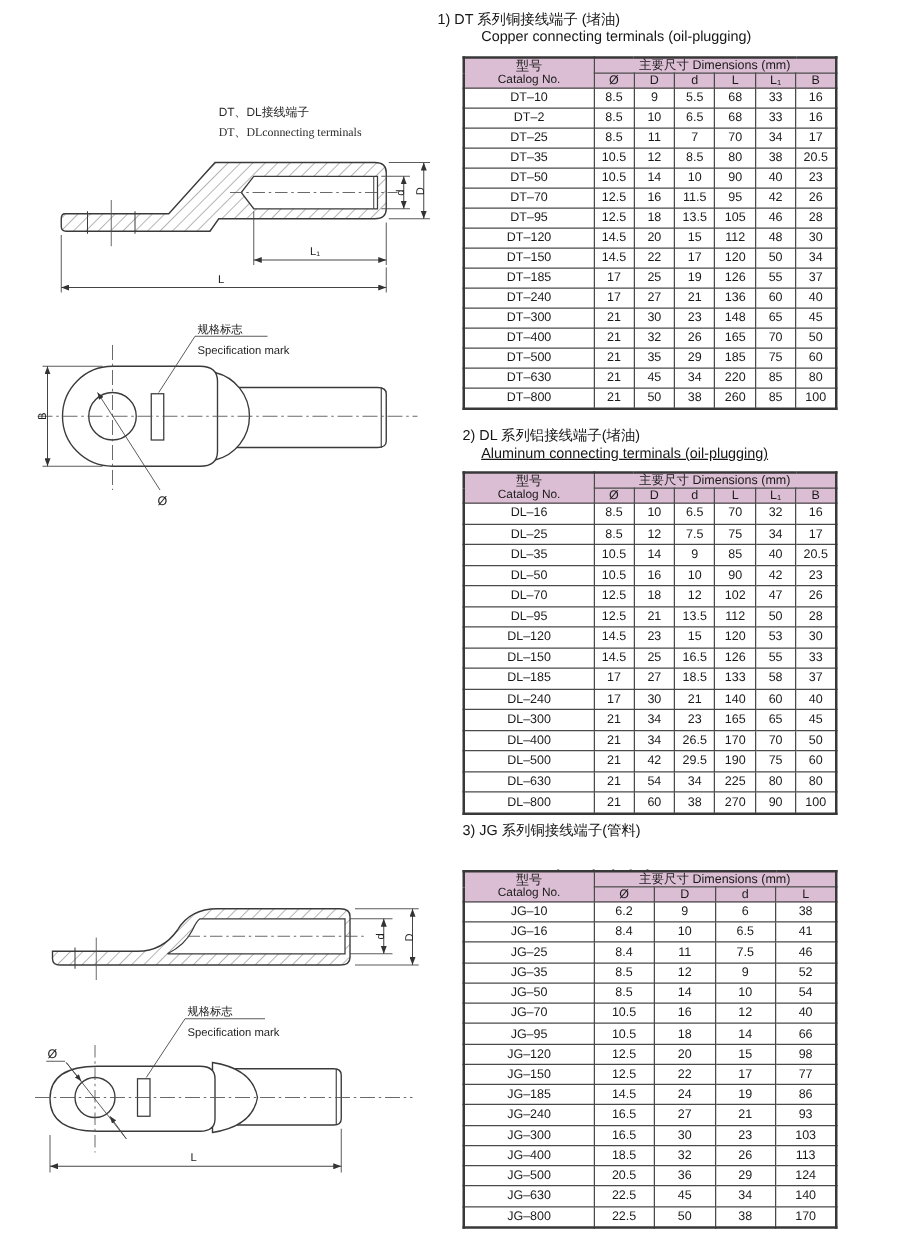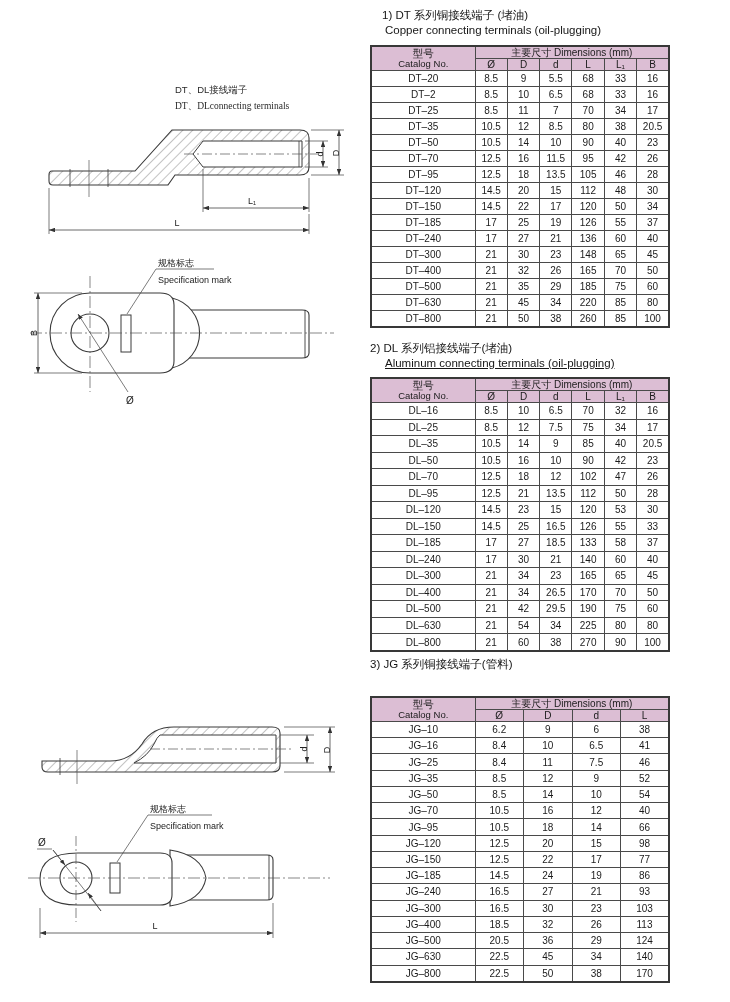--- a/index.html
+++ b/index.html
@@ -155,21 +155,21 @@
     <line x1="31" y1="50" x2="79" y2="111" stroke="#444" stroke-width="0.7"></line>
     <line x1="31" y1="50" x2="43" y2="65" stroke="#444" stroke-width="0.7" marker-end="url(#a4)"></line>
     <line x1="79" y1="111" x2="66" y2="93" stroke="#444" stroke-width="0.7" marker-end="url(#a4)"></line>
 
     <line x1="18" y1="108" x2="18" y2="138" stroke="#444" stroke-width="0.7"></line>
     <line x1="251" y1="103" x2="251" y2="138" stroke="#444" stroke-width="0.7"></line>
     <line x1="18" y1="133" x2="251" y2="133" stroke="#444" stroke-width="0.8" marker-start="url(#a4)" marker-end="url(#a4)"></line>
     <text x="133" y="129" font-size="9" text-anchor="middle">L</text>
   </svg>
 
-  <div class="sec-title" style="left:382px;top:8px;">1) DT 系列铜接线端子 (堵油)</div>
+  <div class="sec-title" style="left:350px;top:8px;">1) DT 系列铜接线端子 (堵油)</div>
   <div class="sec-title" style="left:385px;top:24px;">Copper connecting terminals (oil-plugging)</div>
   <table class="dims" style="left:370px;top:45px;height:283px;">
       <colgroup>
         <col style="width: 104px;">
         <col>
         <col>
         <col>
         <col>
         <col>
         <col>
@@ -186,21 +186,21 @@
           <th>Ø</th>
           <th>D</th>
           <th>d</th>
           <th>L</th>
           <th>L₁</th>
           <th>B</th>
         </tr>
       </thead>
       <tbody>
         <tr>
-          <td>DT–20</td>
+          <td>DT–10</td>
           <td>8.5</td>
           <td>9</td>
           <td>5.5</td>
           <td>68</td>
           <td>33</td>
           <td>16</td>
         </tr>
         <tr>
           <td>DT–2</td>
           <td>8.5</td>

